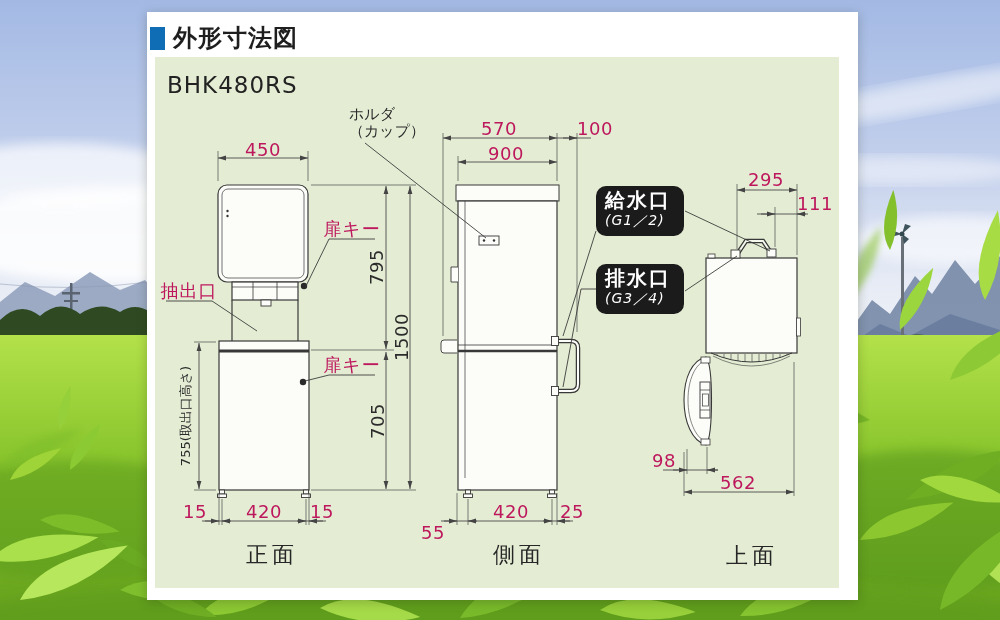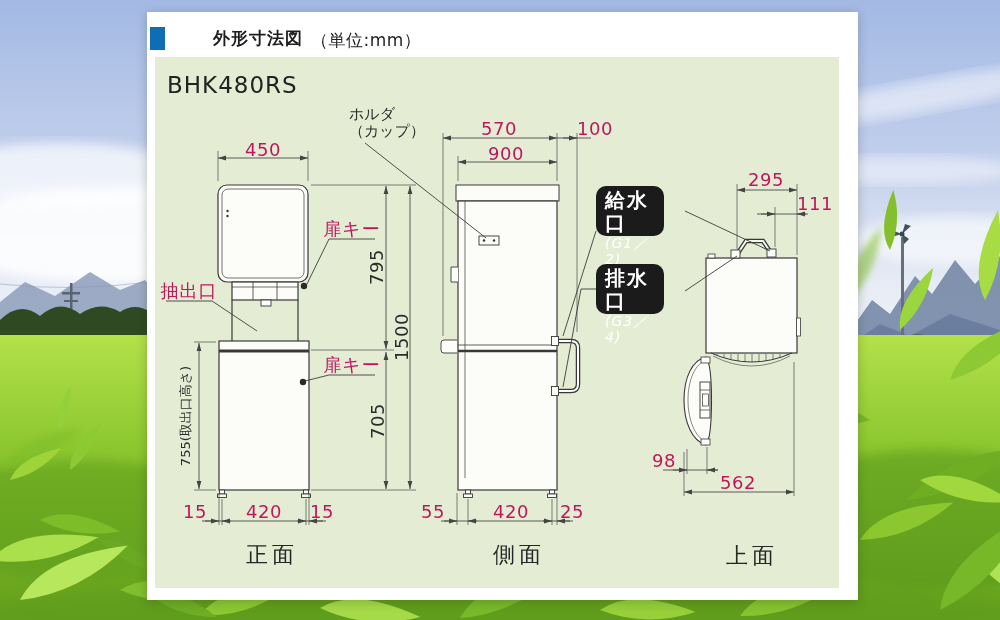--- a/index.html
+++ b/index.html
@@ -4,34 +4,34 @@
 <style>
   html,body{margin:0;padding:0;}
   body{width:1000px;height:620px;position:relative;overflow:hidden;
        font-family:"DejaVu Sans","Liberation Sans",sans-serif;background:#cfd8ea;}
   #bg{position:absolute;left:0;top:0;width:1000px;height:620px;}
   #panel{position:absolute;left:147px;top:12px;width:711px;height:588px;background:#ffffff;
          box-shadow:0 2px 10px rgba(30,40,20,.25);}
   #board{position:absolute;left:155px;top:57px;width:684px;height:531px;background:#e4edd4;}
   #titlebar{position:absolute;left:150px;top:23px;height:30px;display:flex;align-items:center;gap:8px;}
   #bullet{width:15px;height:23px;background:#0f6db5;}
-  #title{font-size:17px;font-weight:bold;color:#1e1e1e;letter-spacing:1px;margin-left:40px;}
+  #title{font-size:24px;font-weight:bold;color:#1e1e1e;letter-spacing:1px;}
   #unit{font-size:17px;color:#1e1e1e;margin-top:4px;letter-spacing:.5px;}
   #model{position:absolute;left:167px;top:72px;font-size:23px;color:#222;letter-spacing:1px;}
   #draw{position:absolute;left:0;top:0;width:1000px;height:620px;pointer-events:none;}
   .t{position:absolute;transform:translate(-50%,-50%);font-size:18px;color:#be185d;
      white-space:nowrap;letter-spacing:.5px;}
   .tv{position:absolute;transform:translate(-50%,-50%) rotate(-90deg);font-size:18px;color:#2b2b2b;
       white-space:nowrap;letter-spacing:.5px;}
   .tv.small{font-size:13px;letter-spacing:0;}
   .lab{font-size:18px;letter-spacing:1px;}
   .cap{font-size:22px;letter-spacing:4px;color:#262626;margin-left:7px;}
   .holder{position:absolute;transform:translate(-50%,-50%);text-align:left;font-size:15px;
           line-height:17px;color:#2b2b2b;white-space:nowrap;}
-  .co{position:absolute;width:68px;height:50px;background:#1b1b1b;border-radius:10px;color:#fff;
+  .co{position:absolute;width:88px;height:50px;background:#1b1b1b;border-radius:10px;color:#fff;
       padding:3px 11px 0 9px;box-sizing:border-box;}
   .co .l1{font-size:20px;font-weight:bold;line-height:23px;letter-spacing:2px;}
   .co .l2{font-size:14px;line-height:16px;letter-spacing:1px;font-style:italic;}
 </style>
 </head>
 <body>
 
 <svg id="bg" viewBox="0 0 1000 620" preserveAspectRatio="none">
   <defs>
     <linearGradient id="sky" x1="0" y1="0" x2="0" y2="1">
@@ -109,21 +109,20 @@
     <use href="#leaf" transform="translate(150,595) rotate(25) scale(0.7)" fill="#6fae24"></use>
   </g>
 </svg>
 
 <div id="panel"></div>
 <div id="board"></div>
 
 <div id="titlebar">
   <div id="bullet"></div>
   <div id="title">外形寸法図</div>
-  <div id="unit">（単位:mm）</div>
 </div>
 <div id="model">BHK480RS</div>
 
 <svg id="draw" viewBox="0 0 1000 620">
   <defs>
     <marker id="arr" viewBox="0 0 8 6" refX="8" refY="3" markerWidth="8" markerHeight="6" markerUnits="userSpaceOnUse" orient="auto-start-reverse">
       <path d="M0,0.6 L8,3 L0,5.4 Z" fill="#444"></path>
     </marker>
   </defs>
 
@@ -294,21 +293,21 @@
 <div class="t lab" style="left:189px;top:291px">抽出口</div>
 <div class="t cap" style="left:265px;top:555px">正面</div>
 
 <div class="holder" style="left:387px;top:123px">
   <div>ホルダ</div>
   <div>（カップ）</div>
 </div>
 <div class="t" style="left:499px;top:128px">570</div>
 <div class="t" style="left:506px;top:153px">900</div>
 <div class="t" style="left:595px;top:128px">100</div>
-<div class="t" style="left:433px;top:511px">55</div>
+<div class="t" style="left:433px;top:532px">55</div>
 <div class="t" style="left:511px;top:511px">420</div>
 <div class="t" style="left:572px;top:511px">25</div>
 <div class="t cap" style="left:512px;top:555px">側面</div>
 
 <div class="t" style="left:766px;top:179px">295</div>
 <div class="t" style="left:815px;top:203px">111</div>
 <div class="t" style="left:664px;top:460px">98</div>
 <div class="t" style="left:738px;top:482px">562</div>
 <div class="t cap" style="left:745px;top:556px">上面</div>
 

